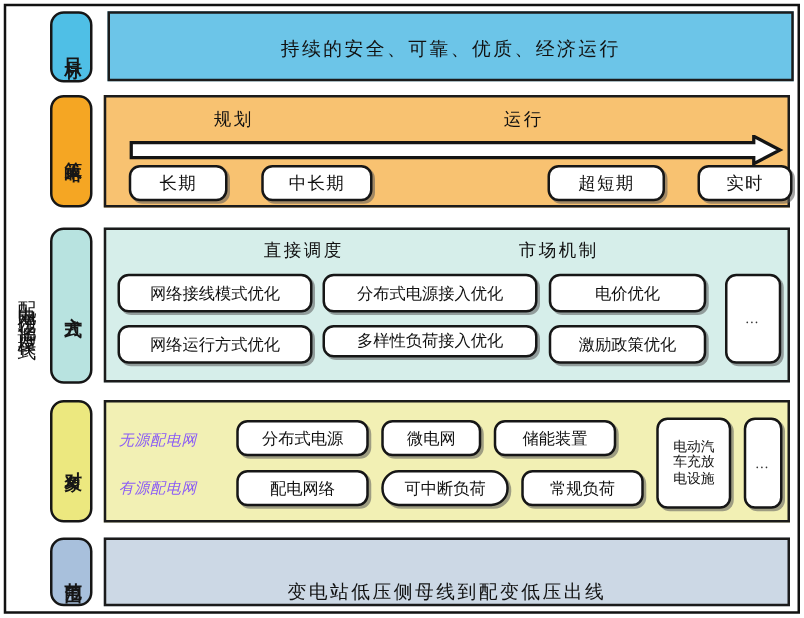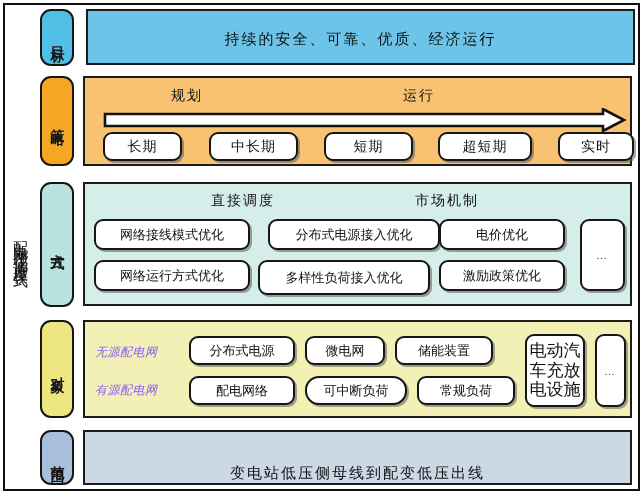--- a/index.html
+++ b/index.html
@@ -72,21 +72,21 @@
     border-radius:9px;
     box-sizing:border-box;
     display:flex;align-items:center;justify-content:center;
     text-align:center;
     color:#111;
     box-shadow:2px 2px 0 rgba(90,90,90,.55);
   }
   .chip.s1{font-size:14px;letter-spacing:1px;}
   .chip.s2{font-size:13px;letter-spacing:0px;}
   .chip.multiline{
-    flex-direction:column;line-height:1.15;font-size:17px;
+    flex-direction:column;line-height:1.15;font-size:11px;
   }
   .chip.dots{font-size:11px;letter-spacing:2px;color:#333;align-items:center;}
 
   
   .hdr{
     position:absolute;
     font-size:14px;
     letter-spacing:2px;
     color:#111;
     white-space:nowrap;
@@ -142,39 +142,38 @@
     <div class="hdr" style="left:306px;top:9px;margin-left:12px;">运行</div>
 
     <div class="arrow-wrap" style="left:18px;top:30px;">
       <svg width="524" height="24" viewBox="0 0 524 24">
         <path d="M2,6 L500,6 L500,1 L521,12 L500,23 L500,18 L2,18 Z" fill="#ffffff" stroke="#141414" stroke-width="2.6" stroke-linejoin="miter"></path>
       </svg>
     </div>
 
     <div class="chip s1" style="left:18px;top:54px;width:79px;height:29px;">长期</div>
     <div class="chip s1" style="left:124px;top:54px;width:89px;height:29px;">中长期</div>
-    <div class="chip s1" style="left:239px;top:54px;width:89px;height:29px;">短期</div>
     <div class="chip s1" style="left:353px;top:54px;width:94px;height:29px;">超短期</div>
     <div class="chip s1" style="left:473px;top:54px;width:76px;height:29px;">实时</div>
   </div>
 
   <div class="cat-pill" style="left:40px;top:182px;width:34px;height:125px;background:#b8e3e0;">
     <span class="vtext">方式</span>
   </div>
   <div class="row-panel" style="left:83px;top:182px;width:549px;height:124px;background:#d6eeea;">
 
     <div class="hdr" style="left:126px;top:8px;">直接调度</div>
     <div class="hdr" style="left:330px;top:8px;">市场机制</div>
 
     <div class="chip s2" style="left:9px;top:35px;width:156px;height:31px;">网络接线模式优化</div>
-    <div class="chip s2" style="left:183px;top:35px;width:172px;height:31px;">分布式电源接入优化</div>
+    <div class="chip s2" style="left:173px;top:35px;width:172px;height:31px;">分布式电源接入优化</div>
     <div class="chip s2" style="left:354px;top:35px;width:126px;height:31px;">电价优化</div>
 
     <div class="chip s2" style="left:9px;top:76px;width:156px;height:31px;">网络运行方式优化</div>
-    <div class="chip s2" style="left:173px;top:76px;width:172px;height:35px;">多样性负荷接入优化</div>
+    <div class="chip s2" style="left:173px;top:76px;width:172px;height:26px;">多样性负荷接入优化</div>
     <div class="chip s2" style="left:354px;top:76px;width:126px;height:31px;">激励政策优化</div>
 
     <div class="chip dots" style="left:495px;top:35px;width:45px;height:72px;">…</div>
   </div>
 
   <div class="cat-pill" style="left:40px;top:320px;width:34px;height:98px;background:#ece87f;">
     <span class="vtext">对象</span>
   </div>
   <div class="row-panel" style="left:83px;top:320px;width:549px;height:98px;background:#f2f0b4;">
 

